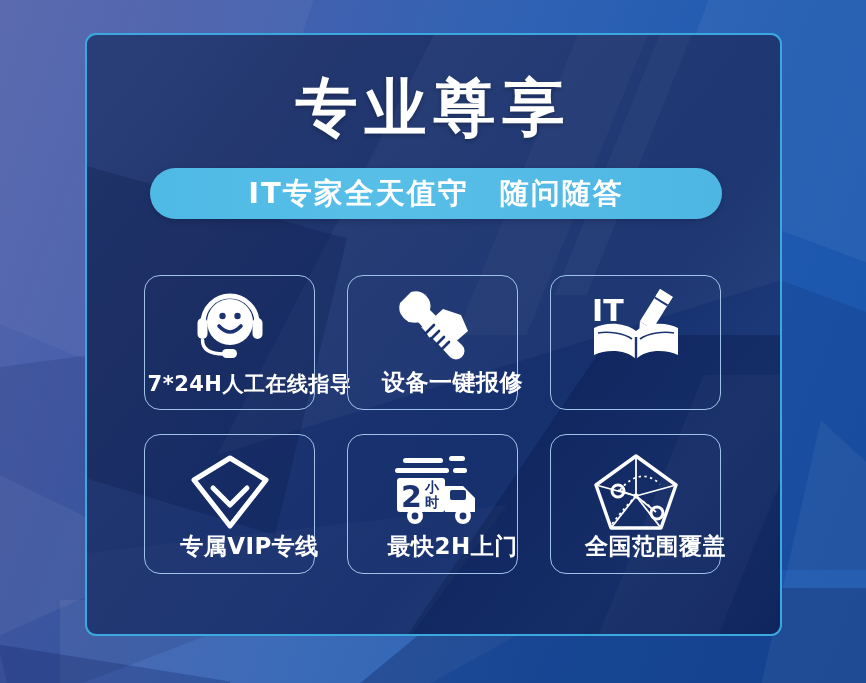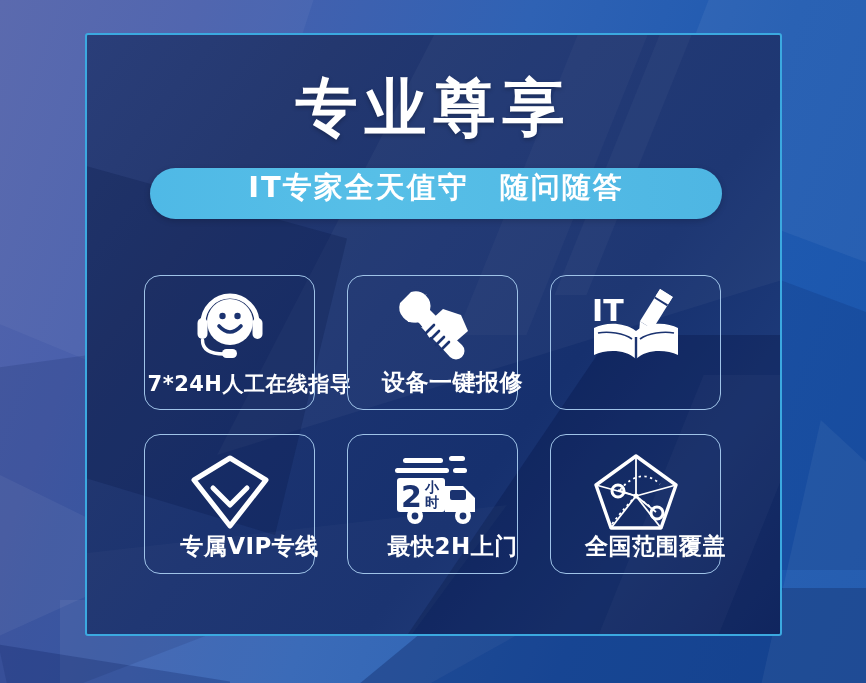--- a/index.html
+++ b/index.html
@@ -10,21 +10,21 @@
   }
   #stage{position:relative;width:866px;height:683px;overflow:hidden;}
 
   
   .bg-base{position:absolute;inset:0;background:linear-gradient(110deg,#5464ab 0%,#4a60ac 18%,#2f62b4 48%,#1f5ab0 72%,#1a55ac 100%);}
   .facet{position:absolute;}
 
   
   #panel{
     position:absolute;left:85px;top:33px;width:697px;height:603px;
-    border-radius:3px;
+    border-radius:11px;
     border:2px solid #3ba9e0;
     background:linear-gradient(128deg,#2a3e79 0%,#24386f 22%,#1b3370 44%,#16306e 64%,#1d3a79 82%,#162f6c 100%);
     overflow:hidden;
     box-sizing:border-box;
   }
   .pfacet{position:absolute;}
 
   #panel-inner{position:relative;width:100%;height:100%;}
 
   
@@ -33,21 +33,21 @@
     color:#ffffff;font-size:62px;font-weight:bold;letter-spacing:7px;
     line-height:1;text-shadow:0 2px 4px rgba(0,0,0,.25);
     font-family:"DejaVu Sans","Liberation Sans",sans-serif;
   }
 
   
   #subtitle-pill{
     position:absolute;left:63px;top:133px;width:572px;height:51px;
     border-radius:26px;
     background:linear-gradient(90deg,#4fb9e6 0%,#57bfe7 40%,#4eb6e3 100%);
-    display:flex;justify-content:center;
+    display:flex;align-items:center;justify-content:center;
     box-shadow:0 2px 6px rgba(0,0,0,.18);
   }
   #subtitle-text{
     color:#ffffff;font-size:29px;font-weight:bold;letter-spacing:2px;
     font-family:"DejaVu Sans","Liberation Sans",sans-serif;
     white-space:pre;
   }
 
   
   #grid{

